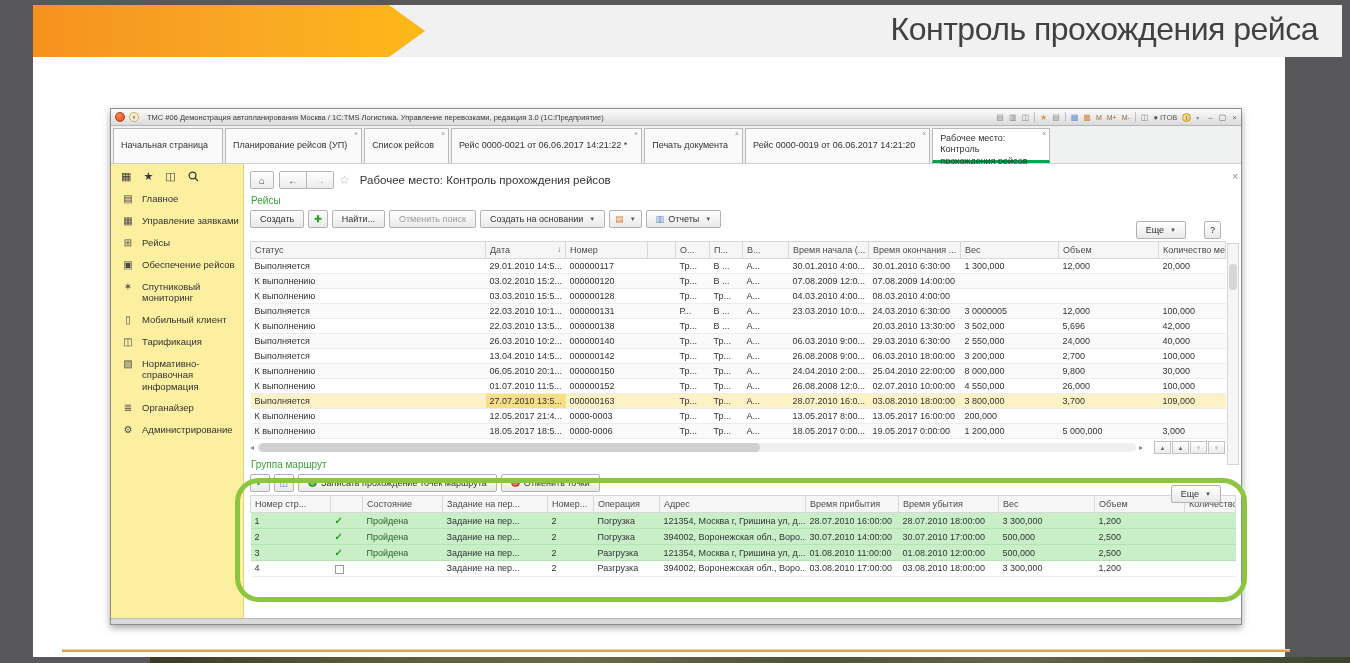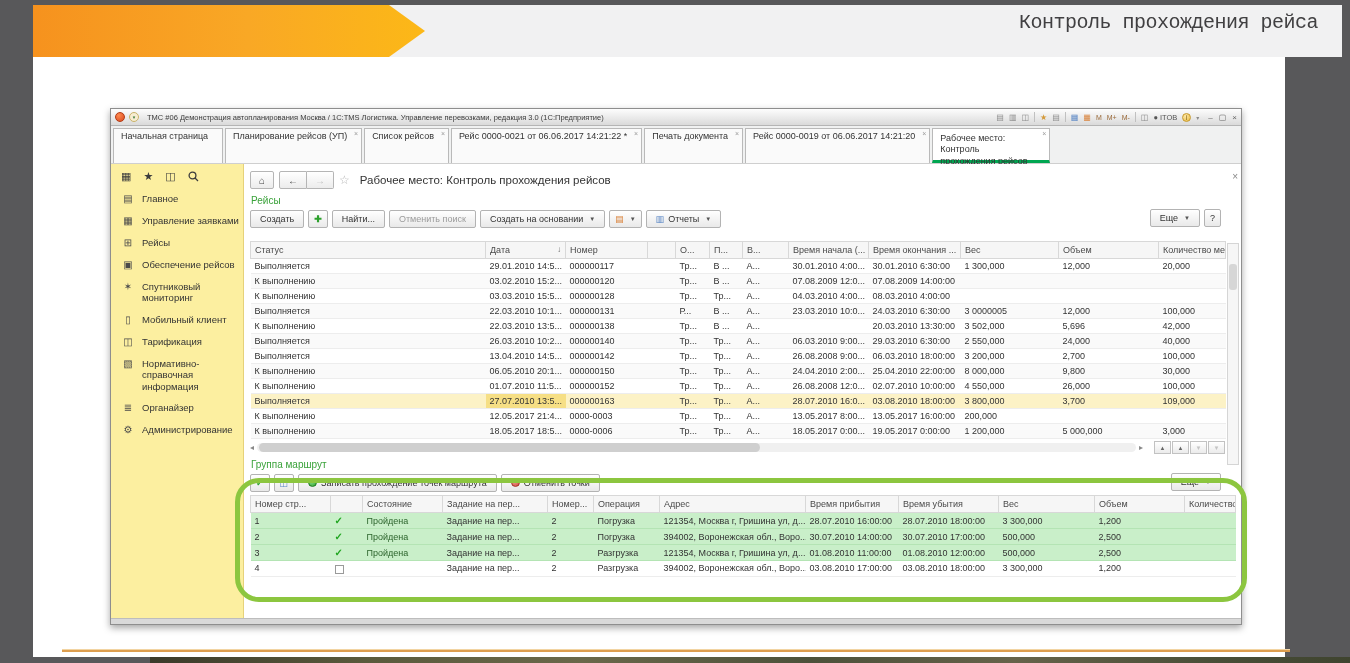--- a/index.html
+++ b/index.html
@@ -4,21 +4,21 @@
 <style>
   html,body{margin:0;padding:0;width:1350px;height:663px;overflow:hidden;background:#58585a;
     font-family:"Liberation Sans",sans-serif;-webkit-font-smoothing:antialiased;}
   *{box-sizing:border-box;}
 
   
   .banner{position:absolute;left:33px;top:5px;right:8px;height:52px;background:#f1f1f2;}
   .banner-arrow{position:absolute;left:0;top:0;width:392px;height:52px;
     background:linear-gradient(90deg,#f6921e,#f9a825 55%,#fcb817);
     clip-path:polygon(0 0,356px 0,392px 50%,356px 100%,0 100%);}
-  .slide-title{position:absolute;right:24px;top:6px;font-size:20px;color:#414042;letter-spacing:-.5px;font-family:Liberation Mono, monospace;}
+  .slide-title{position:absolute;right:24px;top:6px;font-size:32px;color:#414042;letter-spacing:-.5px;}
   .slide-body{position:absolute;left:33px;top:57px;width:1252px;height:600px;background:#ffffff;}
   .bottom-rule{position:absolute;left:62px;top:649px;width:1228px;height:3px;
     background:linear-gradient(#f2d4a2 0 1px,#dd9e4f 1px 3px);}
   .photo-strip{position:absolute;left:150px;right:0;bottom:0;height:6px;
     background:linear-gradient(90deg,#3b3a2a,#5a5a3c 18%,#6a684a 36%,#4c513a 55%,#66634a 72%,#4a4f38 88%,#3f442f);}
 
   
   .app{position:absolute;left:110px;top:108px;width:1132px;height:517px;background:#fff;
     border:1px solid #8e8e8e;box-shadow:0 3px 7px rgba(0,0,0,.35);display:flex;flex-direction:column;}
   .app::after{content:"";position:absolute;left:0;right:0;bottom:0;height:5px;background:#d9d9d9;border-top:1px solid #bdbdbd;}
@@ -37,21 +37,21 @@
   .tb-icons .orange{color:#d9823a;}
   .tb-icons .mem{color:#9a6a3a;font-size:7px;}
   .tb-icons .user{color:#555;font-size:7.5px;display:flex;gap:2px;align-items:center;}
   .info-dot{width:9px;height:9px;border-radius:50%;background:radial-gradient(circle at 35% 30%,#ffe9a8,#e8b93f);
     color:#7a5a10;font-size:6.5px;display:flex;align-items:center;justify-content:center;border:1px solid #c79a2e;}
   .winctl{color:#666;font-size:8px;display:flex;gap:6px;margin-left:4px;}
 
   
   .tabbar{height:38px;flex:none;background:#f0f1f1;display:flex;align-items:stretch;padding:2px 2px 0 2px;border-bottom:1px solid #cfcfcf;}
   .tab{border:1px solid #b9b9b9;border-bottom:none;margin-right:2px;padding:2px 14px 2px 7px;font-size:9px;
-    background:#fafafa;color:#333;position:relative;display:flex;white-space:nowrap;line-height:1.25;}
+    background:#fafafa;color:#333;position:relative;display:flex;align-items:center;white-space:nowrap;line-height:1.25;}
   .tab .x{position:absolute;top:1px;right:3px;font-size:7px;color:#999;}
   .tab.active{background:#fff;width:118px;white-space:normal;align-items:flex-start;padding-top:4px;
     border-bottom:3px solid #00a651;}
 
   
   .content{flex:1;display:flex;min-height:0;}
   .sidebar{width:133px;flex:none;background:#fcefa0;border-right:1px solid #e6d27a;font-size:9.5px;overflow:hidden;}
   .side-icons{display:flex;gap:12px;padding:6px 10px 5px 10px;color:#3c3c3c;font-size:11px;align-items:center;}
   .side-icons svg{display:block;}
   .snav-item{display:flex;gap:8px;padding:5px 4px 5px 11px;color:#333;align-items:flex-start;line-height:1.2;}
@@ -72,21 +72,21 @@
   .toolbar{display:flex;gap:4px;align-items:center;position:relative;height:21px;}
   .btn{border:1px solid #b3b3b3;border-radius:2px;background:linear-gradient(#fff,#e9e9e9);
     padding:0 9px;height:18px;font-size:9px;color:#333;display:inline-flex;align-items:center;gap:4px;white-space:nowrap;}
   .btn.disabled{color:#9b9b9b;}
   .btn .dd{font-size:6px;color:#555;margin-left:2px;}
   .btn.icon-only{padding:0 5px;}
   .mini-ic{font-size:9px;}
   .mini-ic.green{color:#2da12d;font-weight:bold;}
   .mini-ic.blue{color:#5b87c5;}
   .mini-ic.orange{color:#d9823a;}
-  .right-tools{position:absolute;right:14px;top:1px;display:flex;gap:4px;}
+  .right-tools{position:absolute;right:14px;top:13px;display:flex;gap:18px;}
   .dot{width:9px;height:9px;border-radius:50%;display:inline-block;flex:none;}
   .dot.g{background:radial-gradient(circle at 35% 30%,#8fe08f,#2da12d);border:1px solid #1e7a1e;}
   .dot.r{background:radial-gradient(circle at 35% 30%,#f0a49a,#cf4437);border:1px solid #a33327;}
 
   
   .grid-wrap{position:relative;width:989px;}
   table.grid{border-collapse:collapse;table-layout:fixed;font-size:9px;margin-top:2px;}
   table.grid th{background:#f6f6f6;border:1px solid #d8d8d8;font-weight:normal;text-align:left;color:#4a4a4a;
     padding:3px 4px;height:13px;overflow:hidden;white-space:nowrap;}
   table.grid td{border-bottom:1px solid #ededed;padding:2px 4px;height:12px;white-space:nowrap;overflow:hidden;color:#333;}

